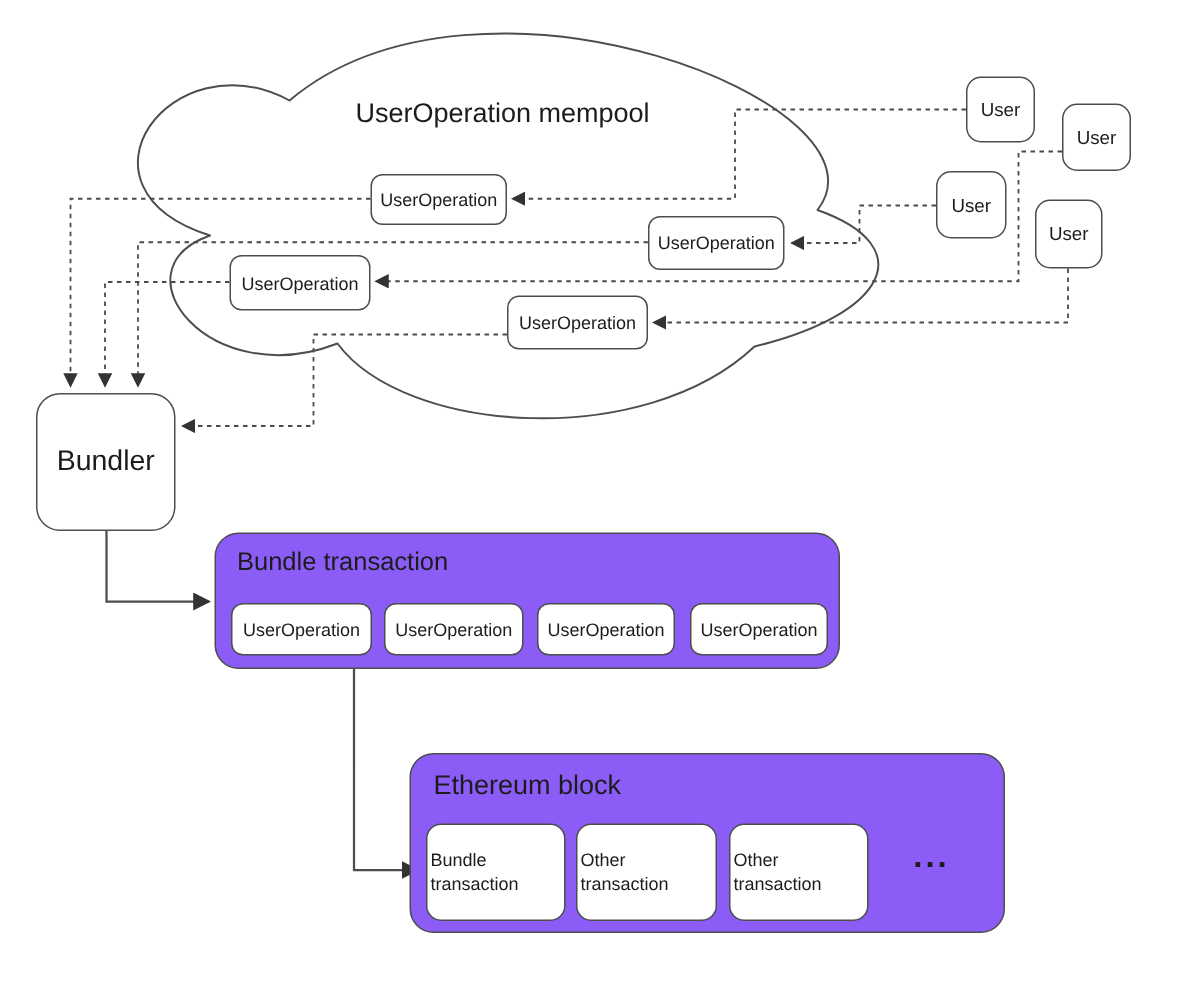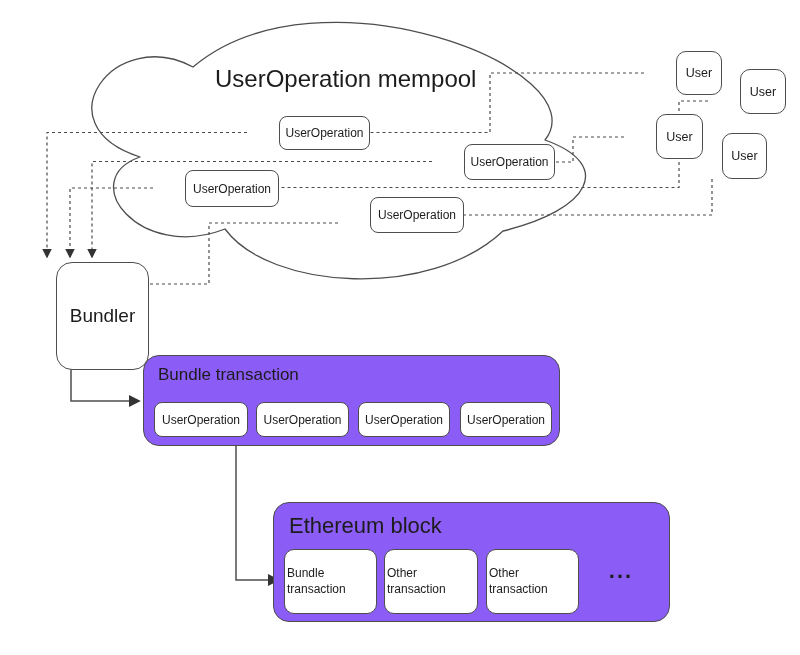--- a/index.html
+++ b/index.html
@@ -38,40 +38,39 @@
   .node {
     position: absolute;
     z-index: 2;
     box-sizing: border-box;
     background: #ffffff;
     border: 1.3px solid #4d4d4d;
     display: flex;
     align-items: center;
     justify-content: center;
     text-align: center;
-    margin-left: 32px;
   }
   .op-box     { border-radius: 8px;  font-size: 12px; }
   .user-box   { border-radius: 10px; font-size: 12.5px; }
   .bundler-box{ border-radius: 16px; font-size: 19px; }
   .container-box {
     position: absolute;
     z-index: 2;
     box-sizing: border-box;
     background: #8b5cf6;
     border: 1.3px solid #4d4d4d;
     border-radius: 16px;
   }
   .container-title {
     position: absolute;
     white-space: nowrap;
     color: #1c1c1c;
   }
   .bundle-title { left: 14px; top: 9px;  font-size: 17px; }
-  .eth-title    { left: 15px; top: 10px; font-size: 22px; }
+  .eth-title    { left: 15px; top: 10px; font-size: 18px; }
   .inner-op {
     position: absolute;
     box-sizing: border-box;
     background: #ffffff;
     border: 1.2px solid #4d4d4d;
     border-radius: 8px;
     display: flex;
     align-items: center;
     justify-content: center;
     font-size: 12px;
@@ -80,21 +79,21 @@
     border-radius: 10px;
     line-height: 1.3;
     padding: 2px;
   }
   .cloud-title {
     position: absolute;
     z-index: 2;
     left: 215px; top: 65px;
     width: 240px;
     text-align: center;
-    font-size: 24px;
+    font-size: 18px;
     white-space: nowrap;
   }
   .dots {
     position: absolute;
     left: 322px; top: 55px;
     width: 50px;
     text-align: center;
     font-size: 22px;
     font-weight: bold;
     letter-spacing: 2px;
@@ -104,21 +103,21 @@
   .op1 { left: 247px; top: 116px; width: 91px; height: 34px; }
   .op2 { left: 432px; top: 144px; width: 91px; height: 36px; }
   .op3 { left: 153px; top: 170px; width: 94px; height: 37px; }
   .op4 { left: 338px; top: 197px; width: 94px; height: 36px; }
   
   .u1 { left: 644px; top: 51px;  width: 46px; height: 44px; }
   .u2 { left: 708px; top: 69px;  width: 46px; height: 45px; }
   .u3 { left: 624px; top: 114px; width: 47px; height: 45px; }
   .u4 { left: 690px; top: 133px; width: 45px; height: 46px; }
   
-  .bundler-box { left: 24px; top: 262px; width: 93px; height: 108px; }
+  .bundler-box { left: 24px; top: 262px; width: 93px; height: 92px; }
   
   .bundle-container { left: 143px; top: 355px; width: 417px; height: 91px; }
   .bin1 { left: 10px;  top: 46px; width: 94px; height: 35px; }
   .bin2 { left: 112px; top: 46px; width: 93px; height: 35px; }
   .bin3 { left: 214px; top: 46px; width: 92px; height: 35px; }
   .bin4 { left: 316px; top: 46px; width: 92px; height: 35px; }
   
   .eth-container { left: 273px; top: 502px; width: 397px; height: 120px; }
   .etx1 { left: 10px;  top: 46px; width: 93px; height: 65px; }
   .etx2 { left: 110px; top: 46px; width: 94px; height: 65px; }

